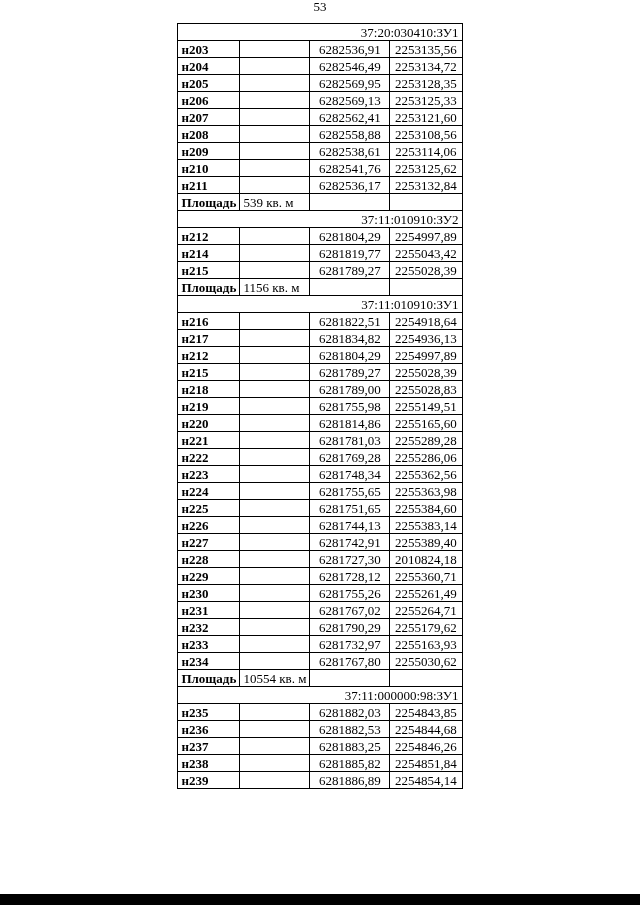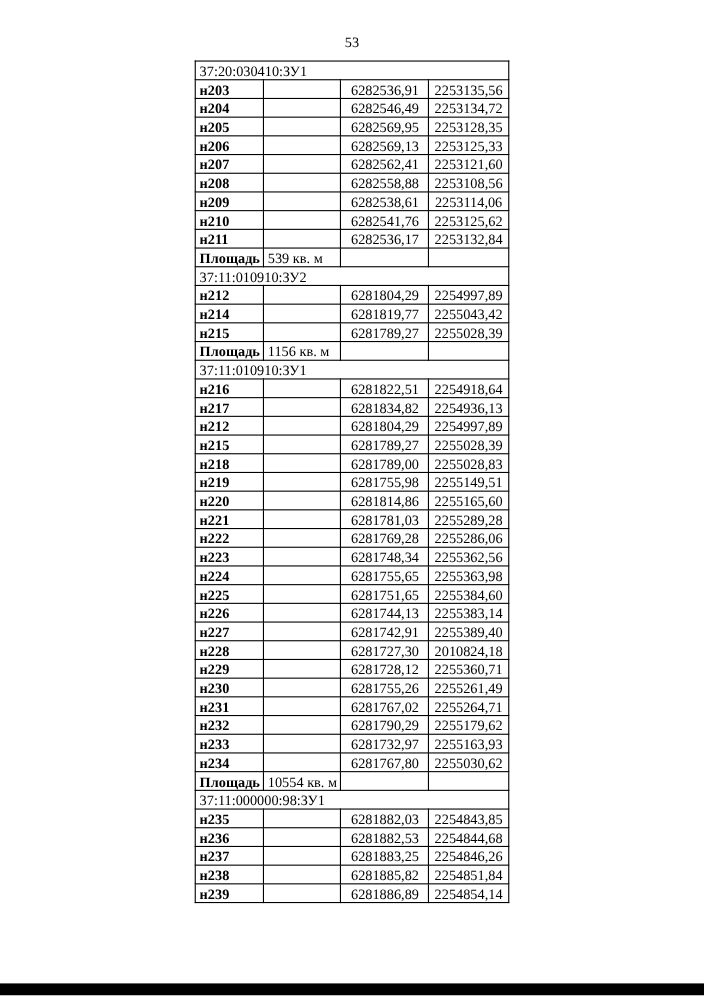--- a/index.html
+++ b/index.html
@@ -10,41 +10,40 @@
   body {
     width: 640px;
     height: 905px;
     position: relative;
     font-family: "Liberation Serif", "DejaVu Serif", serif;
     color: #000;
     overflow: hidden;
   }
   .page-number {
     text-align: center;
-    padding-top: 32px;
     font-size: 13px;
     line-height: 14px;
   }
   table.coords-table {
     border-collapse: collapse;
     margin: 9px auto 0 auto;
     width: 284px;
     table-layout: fixed;
   }
   table.coords-table td {
     border: 1px solid #000;
     font-size: 13px;
     height: 16px;
     line-height: 15px;
     padding: 0 3px;
     overflow: hidden;
     white-space: nowrap;
   }
   td.section-header {
-    text-align: left;
+    text-align: right;
     font-family: Liberation Serif, serif;
   }
   td.c-name {
     text-align: left;
     font-weight: bold;
   }
   td.c-area {
     text-align: left;
     font-family: Liberation Serif, serif;
   }

